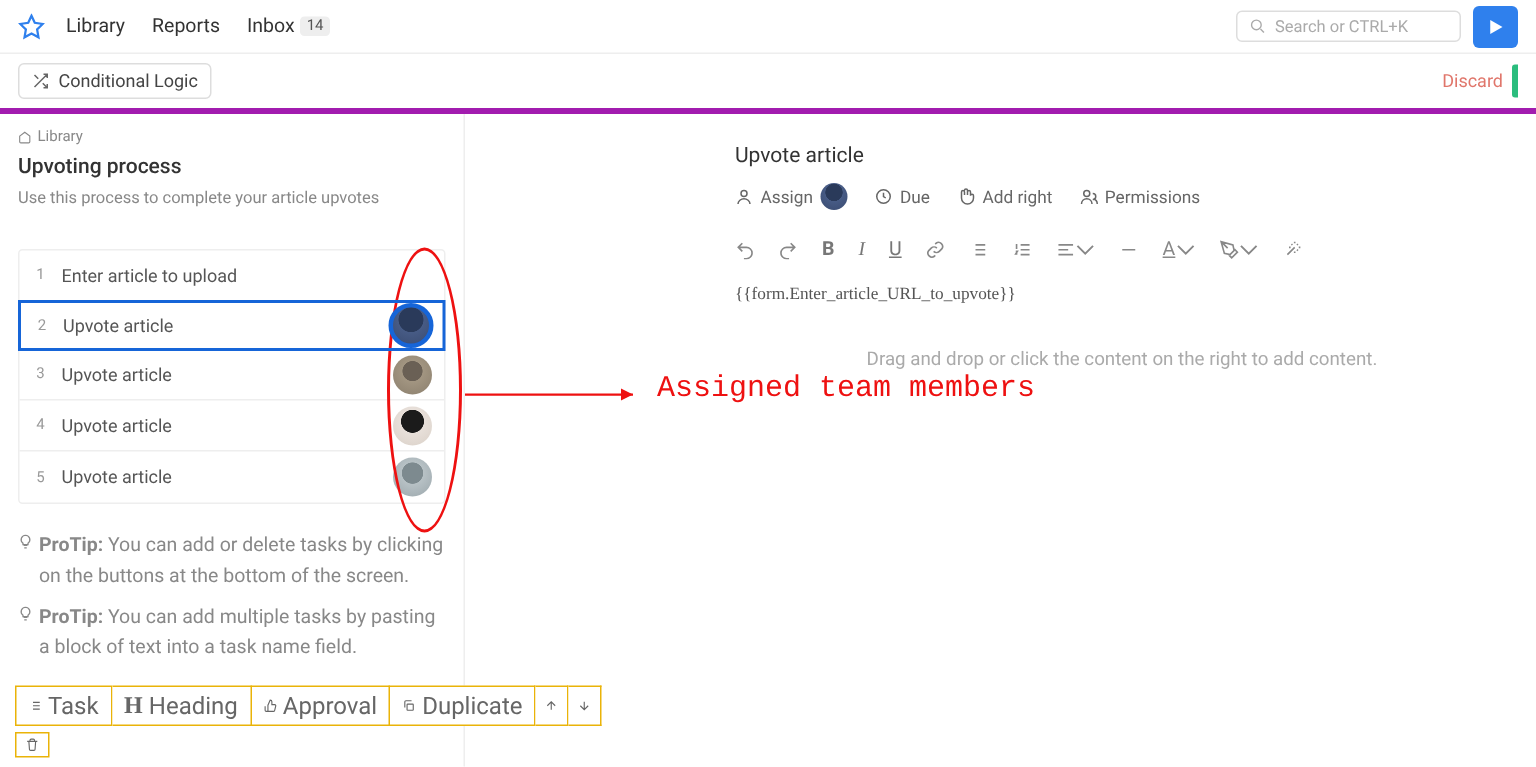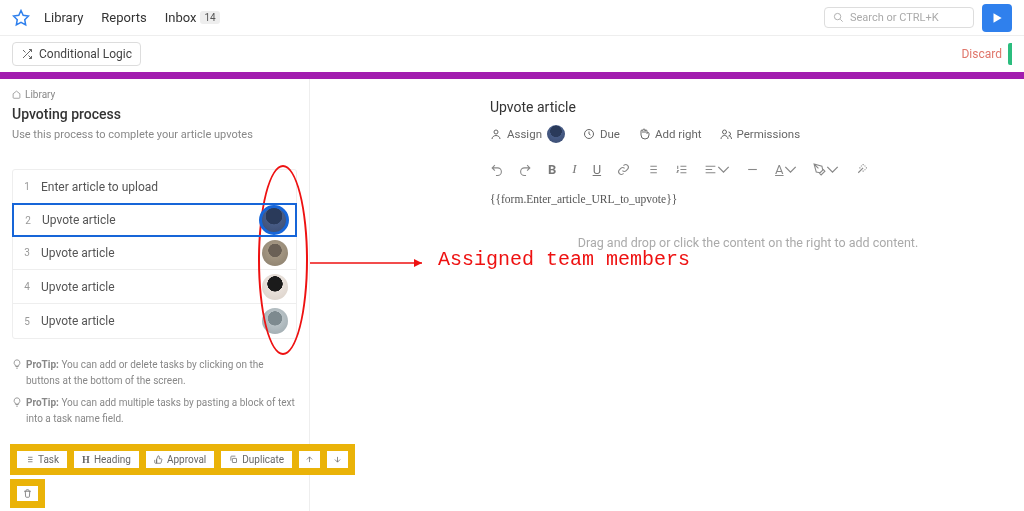--- a/index.html
+++ b/index.html
@@ -8,46 +8,46 @@
   .topnav { display: flex; align-items: center; height: 36px; padding: 0 12px; border-bottom: 1px solid #eee; }
   .logo-icon { width: 18px; height: 18px; color: #2f80ed; margin-right: 14px; }
   .nav-links { display: flex; gap: 18px; }
   .nav-link { font-size: 13px; color: #333; cursor: pointer; display: flex; align-items: center; gap: 4px; }
   .badge { background: #eee; color: #555; font-size: 10px; border-radius: 3px; padding: 1px 4px; }
   .topnav-spacer { flex: 1; }
   .search-box { display: flex; align-items: center; border: 1px solid #ddd; border-radius: 4px; padding: 3px 8px; width: 150px; gap: 6px; color: #aaa; font-size: 11px; }
   .run-btn { width: 30px; height: 28px; background: #2f80ed; border-radius: 4px; display:flex; align-items:center; justify-content:center; margin-left: 8px; cursor:pointer; }
   .run-btn svg { fill: #fff; }
   
-  .toolbar-row { display: flex; align-items: center; padding: 6px 12px; border-bottom: 7px solid #a21caf; }
+  .toolbar-row { display: flex; align-items: center; padding: 6px 12px; border-bottom: 4px solid #a21caf; }
   .cond-logic-btn { display: flex; align-items: center; gap: 6px; border: 1px solid #ddd; border-radius: 4px; padding: 4px 8px; font-size: 12px; color: #444; cursor: pointer; }
   .toolbar-row .spacer { flex: 1; }
   .discard { color: #e0766b; font-size: 12px; margin-right: 6px; cursor: pointer; }
   .green-strip { width: 4px; height: 22px; background: #2bbd7e; border-radius: 2px 0 0 2px; }
   
   .main { display: flex; height: calc(511px - 36px - 38px); }
   .left { width: 310px; border-right: 1px solid #eee; padding: 10px 12px; position: relative; display: flex; flex-direction: column; }
   .breadcrumb { font-size: 10px; color: #888; display:flex; align-items:center; gap:4px; }
   .breadcrumb svg { width: 9px; height: 9px; }
   .proc-title { font-size: 14px; font-weight: 500; color: #333; margin-top: 6px; }
   .proc-sub { font-size: 11px; color: #888; margin-top: 6px; }
   .task-list { margin-top: 28px; border: 1px solid #eee; border-radius: 3px; }
   .task-row { display: flex; align-items: center; min-height: 34px; padding: 0 8px; border-bottom: 1px solid #eee; font-size: 12px; cursor: pointer; position: relative; }
   .task-row:last-child { border-bottom: none; }
   .task-num { width: 12px; text-align: center; color: #999; font-size: 10px; margin-right: 8px; }
   .task-name { flex: 1; color: #555; }
   .avatar { width: 26px; height: 26px; border-radius: 50%; background: #bbb; margin-left: 4px; }
   .task-row.selected { border: 2px solid #1665d8; margin: -1px; z-index: 2; }
   .task-row.selected .avatar { outline: 3px solid #1665d8; outline-offset: -1px; }
-  .tips { margin-top: 18px; font-size: 10px; color: #888; line-height: 1.6; }
+  .tips { margin-top: 18px; font-size: 13px; color: #888; line-height: 1.6; }
   .tips .tip-row { display: flex; gap: 4px; margin-bottom: 6px; }
   .tips svg { width: 10px; height: 10px; margin-top: 2px; flex-shrink:0; }
   .bottom-bar { position: absolute; left: 10px; bottom: 8px; display: flex; flex-direction: column; gap: 4px; }
   .btn-row { display: flex; }
-  .mini-btn { border: 7px solid #eab308; font-size: 10px; color: #666; padding: 3px 8px; display: flex; align-items:center; gap:4px; cursor:pointer; background:#fff; }
+  .mini-btn { border: 1px solid #eab308; font-size: 16px; color: #666; padding: 3px 8px; display: flex; align-items:center; gap:4px; cursor:pointer; background:#fff; }
   .mini-btn + .mini-btn { border-left: none; }
   .mini-btn.icononly { padding: 3px 6px; }
   
   .right { flex: 1; padding: 20px 18px 0 180px; position: relative; }
   .task-title { font-size: 14px; color: #333; margin-bottom: 10px; }
   .meta-row { display: flex; align-items: center; gap: 18px; font-size: 11.5px; color: #666; margin-bottom: 18px; }
   .meta-item { display: flex; align-items: center; gap: 5px; cursor: pointer; }
   .meta-item svg { width: 12px; height: 12px; }
   .editor-toolbar { display: flex; gap: 16px; color: #777; margin-bottom: 16px; align-items:center; }
   .editor-toolbar .tb-btn { cursor: pointer; font-size: 13px; display:flex; align-items:center; }

